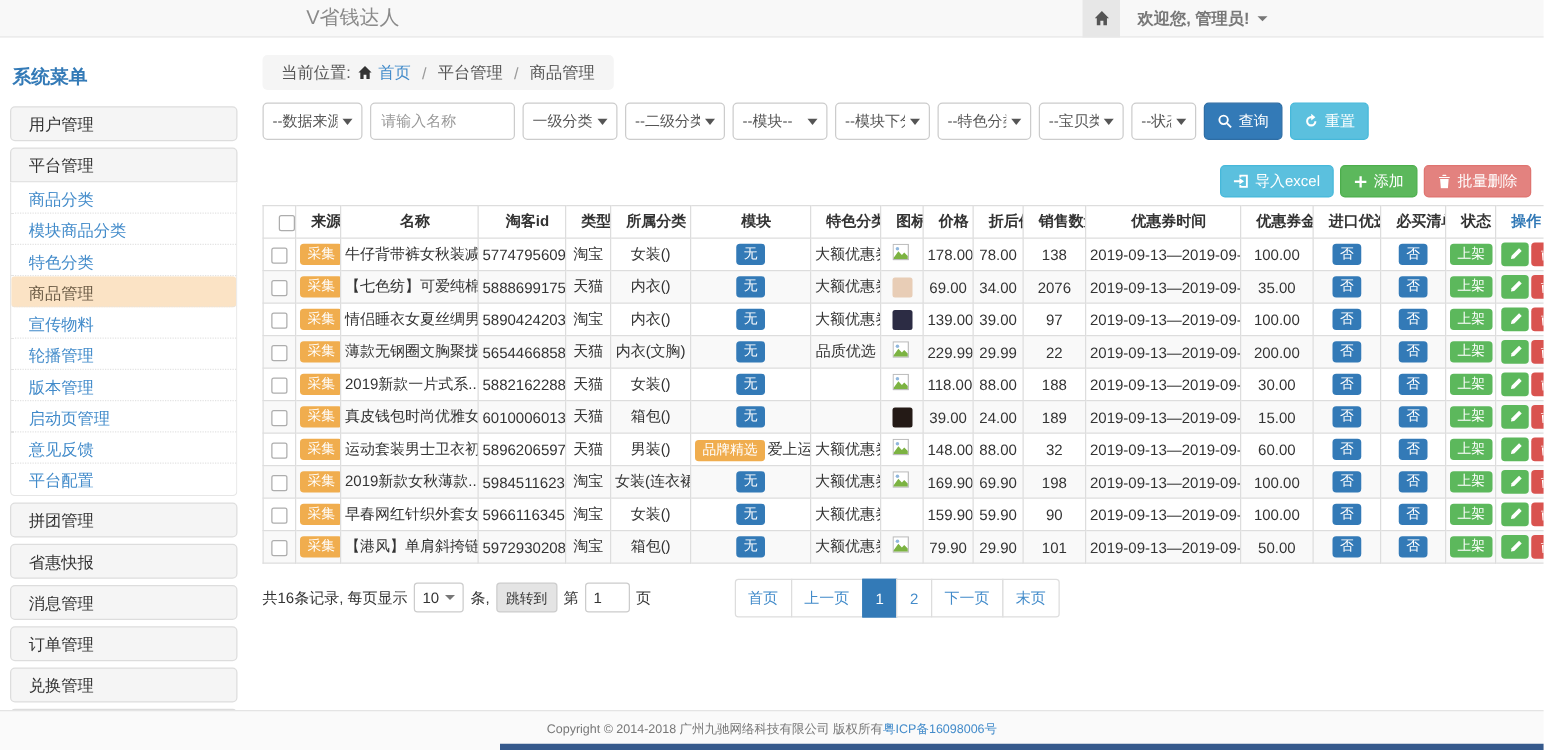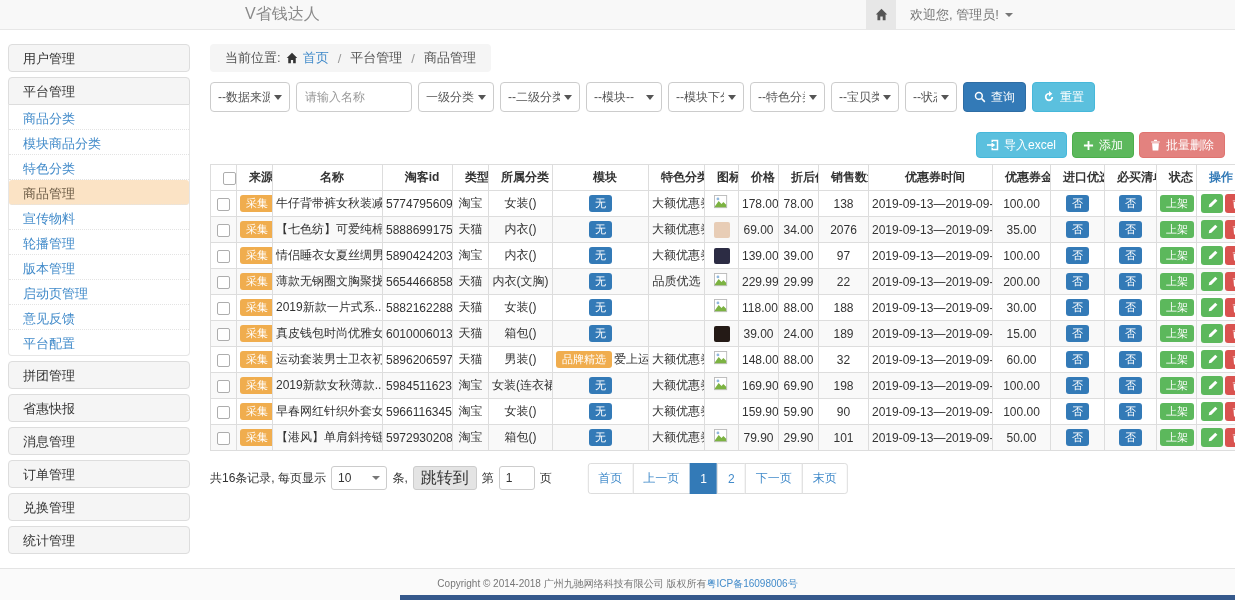--- a/index.html
+++ b/index.html
@@ -7,21 +7,21 @@
   body {
     font-family: "Liberation Sans", "DejaVu Sans", sans-serif;
     background:#fff; color:#333; overflow:hidden; position:relative;
   }
   .page { width:1235px; height:600px; position:relative; overflow:hidden; }
 
   
   .topbar { height:30px; background:#f8f8f8; border-bottom:1px solid #e7e7e7;
             display:flex; align-items:center; }
   .brand { margin-left:245px; color:#8a8a8a; font-size:16px; }
-  .topbar-right { margin-left:auto; width:369px; display:flex; align-items:center; height:100%; }
+  .topbar-right { margin-left:auto; width:369px; display:flex; align-items:center; height:100%;font-weight:bold; }
   .home-btn { width:30px; height:30px; background:#e7e7e7; display:flex; align-items:center;
               justify-content:center; cursor:pointer; }
   .welcome { margin-left:14px; font-size:13px; color:#777; cursor:pointer;
              display:flex; align-items:center; gap:6px; }
   .caret-down { width:0; height:0; border-left:4px solid transparent;
                 border-right:4px solid transparent; border-top:4px solid #777; display:inline-block; }
 
   
   .layout { display:flex; padding:14px 10px 0 8px; height:570px; overflow:hidden; }
 
@@ -88,24 +88,24 @@
   .thumb { width:16px; height:16px; display:inline-block; border-radius:2px; vertical-align:middle; }
   .mini-btn { display:inline-flex; align-items:center; justify-content:center;
               width:22px; height:19px; border-radius:3px; cursor:pointer; margin:0 1px;
               vertical-align:middle; }
   .mini-btn.edit { background:#5cb85c; }
   .mini-btn.del  { background:#d9534f; }
 
   
   .pager-row { position:relative; margin-top:12px; height:32px; font-size:12px; color:#333; }
   .pager-left { position:absolute; left:0; top:3px; display:flex; align-items:center; gap:5px; }
-  .mini-sel { display:inline-flex; align-items:center; gap:21px; border:1px solid #ccc;
+  .mini-sel { display:inline-flex; align-items:center; gap:5px; border:1px solid #ccc;
               border-radius:3px; height:24px; padding:0 6px; background:#fff; cursor:pointer; }
   .jump-btn { background:#e4e4e4; border:1px solid #ccc; border-radius:3px; height:24px;
-              padding:0 7px; font-size:16px; color:#333; cursor:pointer;
+              padding:0 7px; font-size:11px; color:#333; cursor:pointer;
               font-family:"Liberation Sans","DejaVu Sans",sans-serif; }
   .page-input { width:36px; height:24px; border:1px solid #ccc; border-radius:3px;
                 font-size:12px; padding:0 6px; color:#333; }
   .pager-center { position:absolute; left:50%; top:0; transform:translateX(-50%); display:flex; }
   .page-btn { border:1px solid #ddd; background:#fff; color:#428bca; font-size:12px;
               padding:6px 10px; cursor:pointer; margin-left:-1px;
               font-family:"Liberation Sans","DejaVu Sans",sans-serif; }
   .page-btn:first-child { border-radius:3px 0 0 3px; margin-left:0; }
   .page-btn:last-child { border-radius:0 3px 3px 0; }
   .page-btn.active { background:#337ab7; border-color:#337ab7; color:#fff; }
@@ -137,20 +137,21 @@
       <div class="welcome">
         <span>欢迎您, 管理员!</span>
         <span class="caret-down"></span>
       </div>
     </div>
   </header>
 
   <div class="layout">
 
     <aside class="sidebar">
+      <div class="sidebar-title">系统菜单</div>
       <nav id="menu">
           <div class="menu-panel">用户管理</div>
           <div class="menu-panel attached">平台管理</div>
           <div class="submenu">
             <div class="submenu-item">商品分类</div>
             <div class="submenu-item">模块商品分类</div>
             <div class="submenu-item">特色分类</div>
             <div class="submenu-item active">商品管理</div>
             <div class="submenu-item">宣传物料</div>
             <div class="submenu-item">轮播管理</div>

